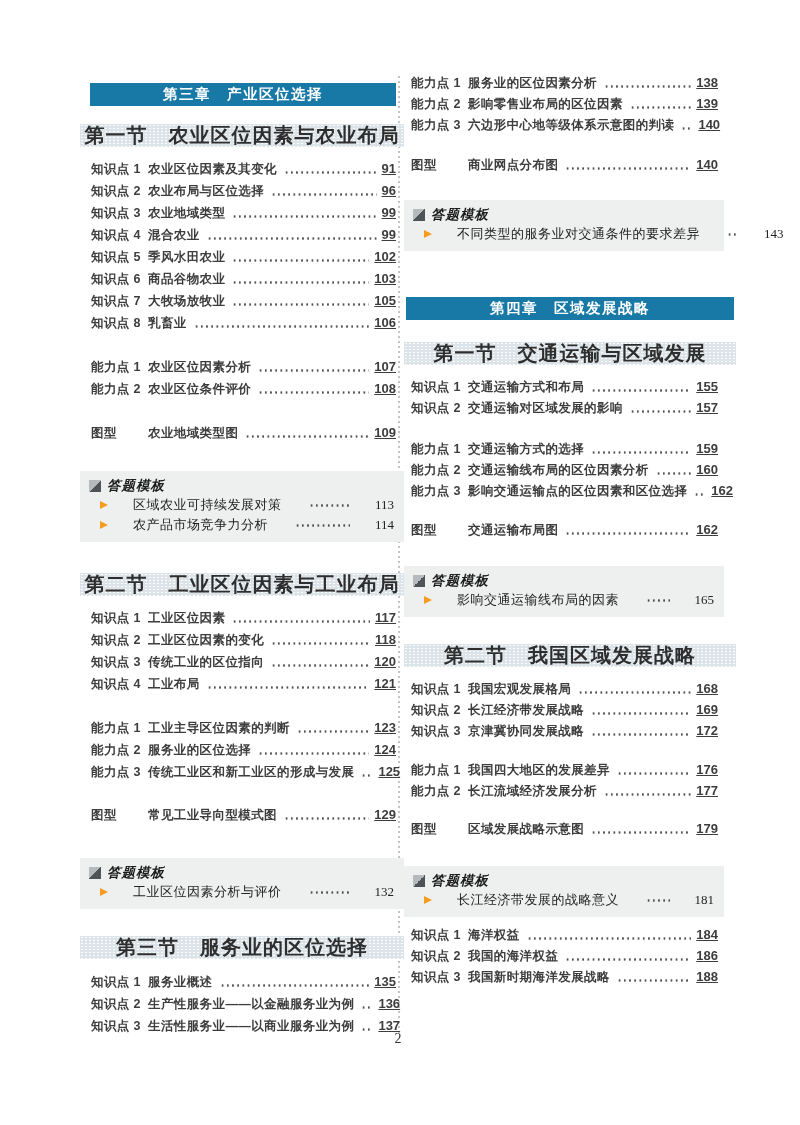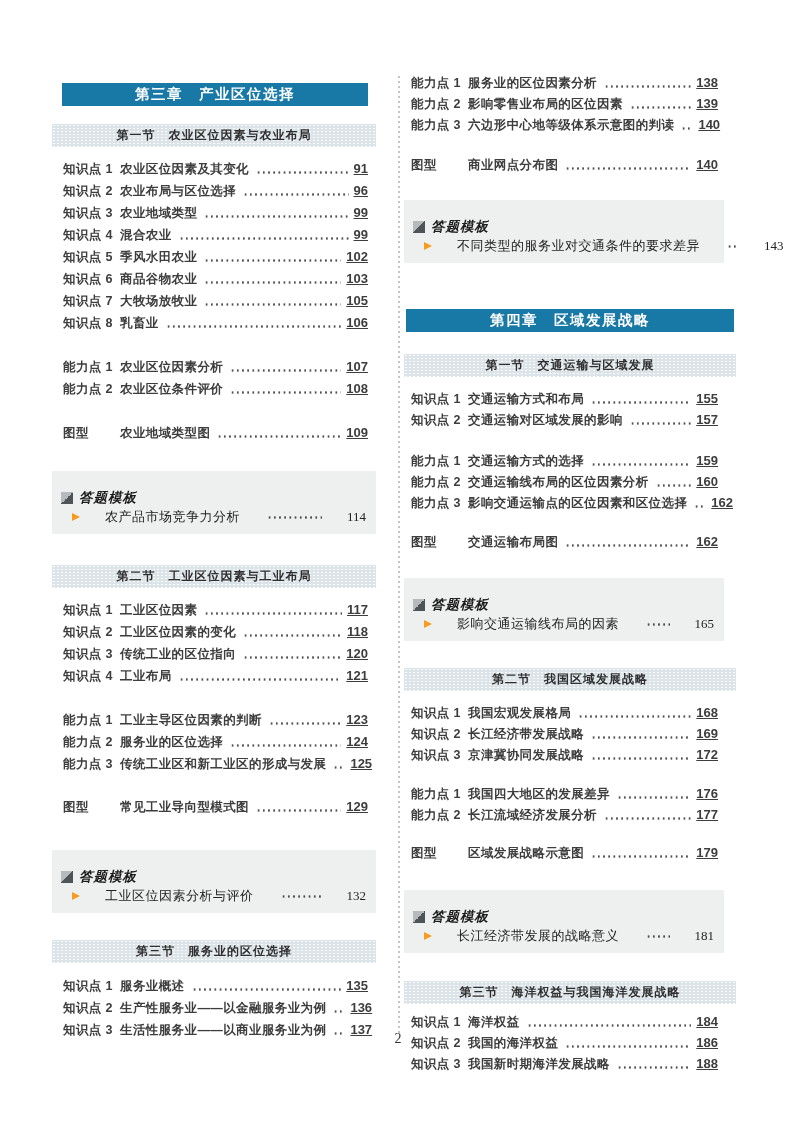--- a/index.html
+++ b/index.html
@@ -3,55 +3,55 @@
 <meta charset="utf-8">
 <style>
   html,body{margin:0;padding:0;}
   body{
     width:800px;height:1125px;background:#ffffff;position:relative;
     font-family:"Liberation Sans","DejaVu Sans",sans-serif;
     -webkit-font-smoothing:antialiased;
   }
   .page{position:absolute;inset:0;background:#fff;overflow:hidden;}
   .col{position:absolute;}
-  #col-left{left:52px;top:83px;width:324px;}
+  #col-left{left:80px;top:83px;width:324px;}
   #col-right{left:404px;top:75px;width:332px;}
   .divider{
     position:absolute;left:398px;top:76px;width:2px;height:958px;
     background-image:repeating-linear-gradient(to bottom,#c2c5c7 0 2px,transparent 2px 5px);
   }
   .chapter-bar{
     height:23px;background:var(--chapter-bg,#1878a6);color:#fff;
     display:flex;align-items:center;justify-content:center;
     font-size:14.5px;font-weight:bold;letter-spacing:1.5px;
   }
   #col-left .chapter-bar{margin-left:10px;margin-right:8px;}
   #col-right .chapter-bar{margin-left:2px;margin-right:2px;}
   .section-bar{
     height:23px;background-color:var(--section-bg,#dce4e9);
     background-image:radial-gradient(rgba(255,255,255,.92) 1px,rgba(255,255,255,0) 1.35px);
     background-size:4px 3px;
     color:#2e2e2e;display:flex;align-items:center;justify-content:center;
-    font-size:12px;font-weight:bold;letter-spacing:1px;
+    font-size:20px;font-weight:bold;letter-spacing:1px;
   }
   .entry{
     display:flex;align-items:flex-start;
     color:#3d3d3d;font-weight:bold;font-size:12.5px;letter-spacing:.4px;
   }
   #col-left .entry{height:22px;padding:0 8px 0 11px;}
   #col-right .entry{height:21px;padding:0 18px 0 7px;}
   .entry .lbl{flex:none;width:57px;}
   .entry .ttl{flex:none;white-space:nowrap;}
   .leader{
     flex:1;min-width:12px;height:9px;margin:1px 5px 0 7px;align-self:center;
     background-image:radial-gradient(circle,#4f4f4f 1px,transparent 1.25px);
     background-size:5.2px 9px;background-position:0 50%;background-repeat:repeat-x;
   }
   .entry .pg{flex:none;font-size:13px;letter-spacing:0;text-decoration:underline;}
-  .tbox{background:var(--box-bg,#eef0ef);padding:17px 10px 7px 9px;}
+  .tbox{background:var(--box-bg,#eef0ef);padding:5px 10px 7px 9px;}
   #col-right .tbox{margin-right:12px;}
   .tbox-head{display:flex;align-items:center;height:19px;}
   .tbox-icon{
     flex:none;width:12px;height:12px;margin-right:6px;
     background:linear-gradient(135deg,#b6babc 0 50%,#4e5357 50% 100%);
   }
   .tbox-title{font-weight:bold;font-style:italic;font-size:13.5px;color:#1c1c1c;letter-spacing:1px;}
   .tbox-item{
     display:flex;align-items:center;height:20px;padding-left:11px;
     font-family:"Liberation Serif","DejaVu Serif",serif;font-size:13px;color:#222;gap:20px;
@@ -153,20 +153,26 @@
           <span class="pg">109</span>
         </div>
       </div>
       <div class="tbox" style="margin-top: 24px;">
         <div class="tbox-head">
           <span class="tbox-icon"></span>
           <span class="tbox-title">答题模板</span>
         </div>
         <div class="tbox-item">
           <span class="arrow"></span>
+          <span class="ttl">区域农业可持续发展对策</span>
+          <span class="leader"></span>
+          <span class="pg">113</span>
+        </div>
+        <div class="tbox-item">
+          <span class="arrow"></span>
           <span class="ttl">农产品市场竞争力分析</span>
           <span class="leader"></span>
           <span class="pg">114</span>
         </div>
       </div>
       <div class="section-bar" style="margin-top: 31px;">
         <span>第二节　工业区位因素与工业布局</span>
       </div>
       <div class="group" style="margin-top: 14px;">
         <div class="entry">
@@ -408,23 +414,20 @@
         <div class="tbox-head">
           <span class="tbox-icon"></span>
           <span class="tbox-title">答题模板</span>
         </div>
         <div class="tbox-item">
           <span class="arrow"></span>
           <span class="ttl">长江经济带发展的战略意义</span>
           <span class="leader"></span>
           <span class="pg">181</span>
         </div>
-      </div>
-      <div class="section-bar" style="margin-top: 28px;">
-        <span>第三节　海洋权益与我国海洋发展战略</span>
       </div>
       <div class="group" style="margin-top: 10px;">
         <div class="entry">
           <span class="lbl">知识点 1</span>
           <span class="ttl">海洋权益</span>
           <span class="leader"></span>
           <span class="pg">184</span>
         </div>
         <div class="entry">
           <span class="lbl">知识点 2</span>

